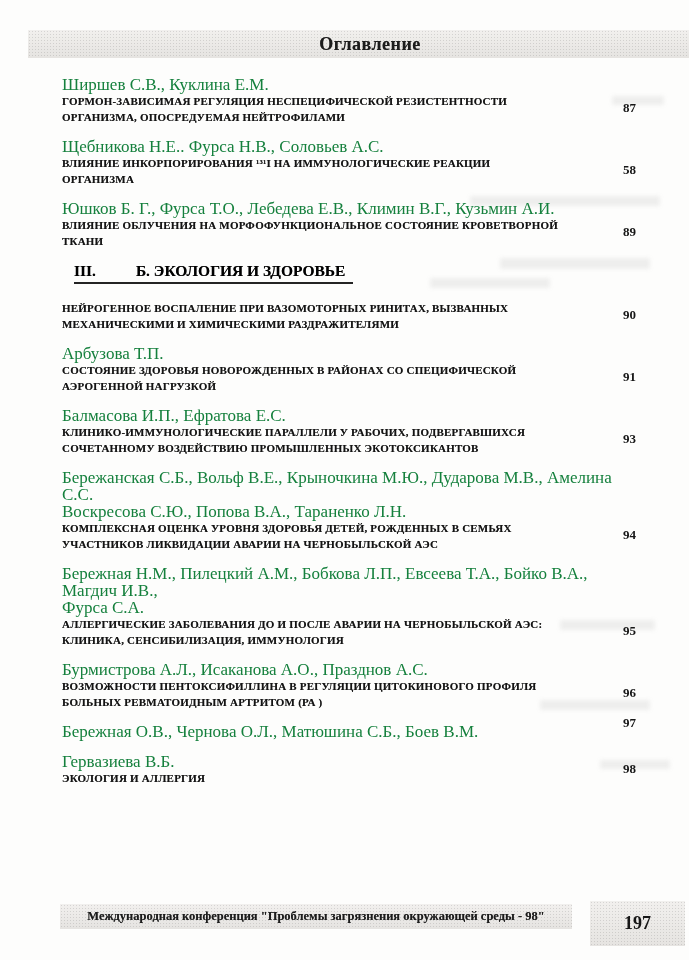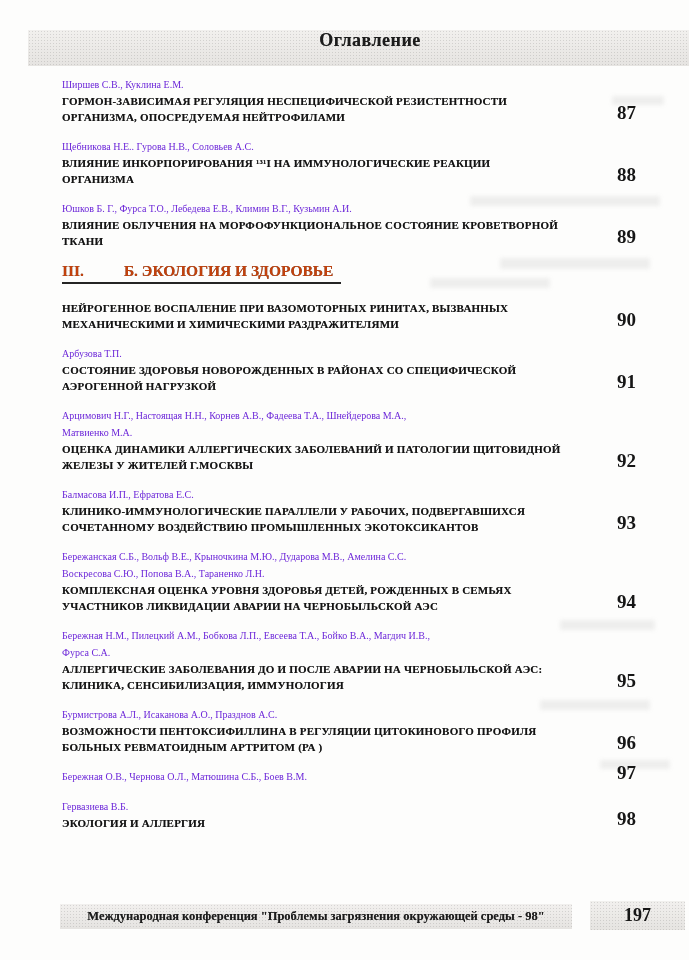--- a/index.html
+++ b/index.html
@@ -22,23 +22,23 @@
     background-image:
       radial-gradient(rgba(100,100,100,0.20) 0.8px, transparent 0.9px),
       linear-gradient(to bottom, rgba(255,255,255,0.25), rgba(0,0,0,0.03));
     background-size: 3px 3px, 100% 100%;
   }
   .header-band {
     position: absolute;
     left: 28px;
     right: 0;
     top: 30px;
-    height: 36px;
+    height: 28px;
     display: flex;
-    align-items: flex-start;
+    align-items: center;
     justify-content: center;
     padding-left: 23px;
   }
   .header-title {
     font-size: 18px;
     font-weight: bold;
     letter-spacing: 0.5px;
     color: #1c1c1c;
     text-shadow: 0 0 0.5px rgba(0,0,0,0.55);
   }
@@ -46,48 +46,48 @@
     position: absolute;
     left: 62px;
     top: 76px;
     width: 578px;
   }
   .entry {
     position: relative;
     margin-bottom: 13px;
   }
   .authors {
-    font-size: 10px;
+    font-size: 17px;
     line-height: 17px;
-    color: #6d28d9;
+    color: #15803d;
     white-space: pre-line;
   }
   .title {
     font-size: 11px;
     line-height: 16px;
     font-weight: bold;
     letter-spacing: 0.2px;
     color: #141414;
     white-space: pre-line;
     max-width: 548px;
     text-shadow: 0 0 0.4px rgba(0,0,0,0.5);
   }
   .pagenum {
     position: absolute;
     right: 4px;
-    bottom: 1px;
-    font-size: 19px;
+    bottom: 9px;
+    font-size: 13px;
     font-weight: bold;
     color: #161616;
   }
   .section-heading {
-    margin: 10px 0 16px 0;
+    margin: 10px 0 16px 12px;
     font-size: 15.5px;
     font-weight: bold;
-    color: #c2410c;
+    color: #000000;
   }
   .section-inner {
     display: inline-block;
     border-bottom: 2.5px solid #242424;
     padding: 0 8px 2px 0;
     text-shadow: 0 0 0.6px rgba(0,0,0,0.6);
   }
   .section-numeral {
     display: inline-block;
     min-width: 58px;
@@ -106,21 +106,21 @@
     font-size: 12.5px;
     font-weight: bold;
     color: #1c1c1c;
     text-shadow: 0 0 0.4px rgba(0,0,0,0.5);
   }
   .footer-page-band {
     position: absolute;
     left: 590px;
     right: 4px;
     top: 901px;
-    height: 29px;
+    height: 45px;
     display: flex;
     align-items: center;
     justify-content: center;
   }
   .footer-page {
     font-size: 18px;
     font-weight: bold;
     color: #161616;
   }
   
@@ -152,24 +152,24 @@
   <div class="content">
 
     <div class="entry">
       <div class="authors">Ширшев С.В., Куклина Е.М.</div>
       <div class="title">ГОРМОН-ЗАВИСИМАЯ РЕГУЛЯЦИЯ НЕСПЕЦИФИЧЕСКОЙ РЕЗИСТЕНТНОСТИ
 ОРГАНИЗМА, ОПОСРЕДУЕМАЯ НЕЙТРОФИЛАМИ</div>
       <div class="pagenum">87</div>
     </div>
 
     <div class="entry">
-      <div class="authors">Щебникова Н.Е.. Гурова Н.В., Соловьев А.С.</div>
+      <div class="authors">Щебникова Н.Е.. Фурса Н.В., Соловьев А.С.</div>
       <div class="title">ВЛИЯНИЕ ИНКОРПОРИРОВАНИЯ ¹³¹I НА ИММУНОЛОГИЧЕСКИЕ РЕАКЦИИ
 ОРГАНИЗМА</div>
-      <div class="pagenum">88</div>
+      <div class="pagenum">58</div>
     </div>
 
     <div class="entry">
       <div class="authors">Юшков Б. Г., Фурса Т.О., Лебедева Е.В., Климин В.Г., Кузьмин А.И.</div>
       <div class="title">ВЛИЯНИЕ ОБЛУЧЕНИЯ НА МОРФОФУНКЦИОНАЛЬНОЕ СОСТОЯНИЕ КРОВЕТВОРНОЙ
 ТКАНИ</div>
       <div class="pagenum">89</div>
     </div>
 
     <div class="section-heading">
@@ -185,27 +185,20 @@
       <div class="pagenum">90</div>
     </div>
 
     <div class="entry">
       <div class="authors">Арбузова Т.П.</div>
       <div class="title">СОСТОЯНИЕ ЗДОРОВЬЯ НОВОРОЖДЕННЫХ В РАЙОНАХ СО СПЕЦИФИЧЕСКОЙ
 АЭРОГЕННОЙ НАГРУЗКОЙ</div>
       <div class="pagenum">91</div>
     </div>
 
-    <div class="entry">
-      <div class="authors">Арцимович Н.Г., Настоящая Н.Н., Корнев А.В., Фадеева Т.А., Шнейдерова М.А.,
-Матвиенко М.А.</div>
-      <div class="title">ОЦЕНКА ДИНАМИКИ АЛЛЕРГИЧЕСКИХ ЗАБОЛЕВАНИЙ И ПАТОЛОГИИ ЩИТОВИДНОЙ
-ЖЕЛЕЗЫ У ЖИТЕЛЕЙ Г.МОСКВЫ</div>
-      <div class="pagenum">92</div>
-    </div>
 
     <div class="entry">
       <div class="authors">Балмасова И.П., Ефратова Е.С.</div>
       <div class="title">КЛИНИКО-ИММУНОЛОГИЧЕСКИЕ ПАРАЛЛЕЛИ У РАБОЧИХ, ПОДВЕРГАВШИХСЯ
 СОЧЕТАННОМУ ВОЗДЕЙСТВИЮ ПРОМЫШЛЕННЫХ ЭКОТОКСИКАНТОВ</div>
       <div class="pagenum">93</div>
     </div>
 
     <div class="entry">
       <div class="authors">Бережанская С.Б., Вольф В.Е., Крыночкина М.Ю., Дударова М.В., Амелина С.С.

